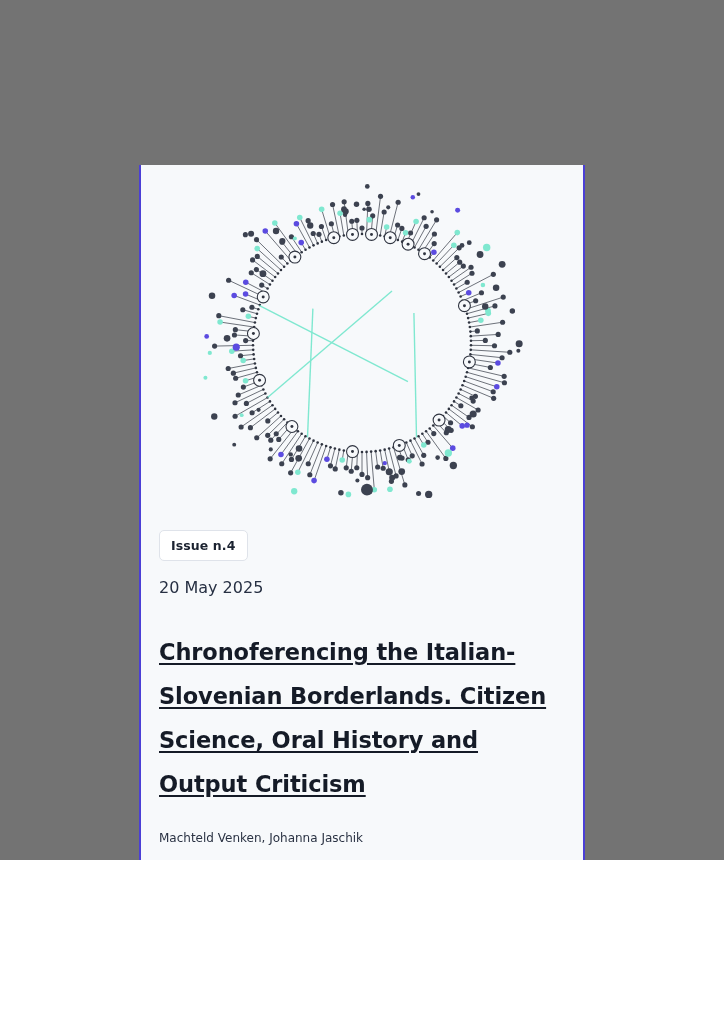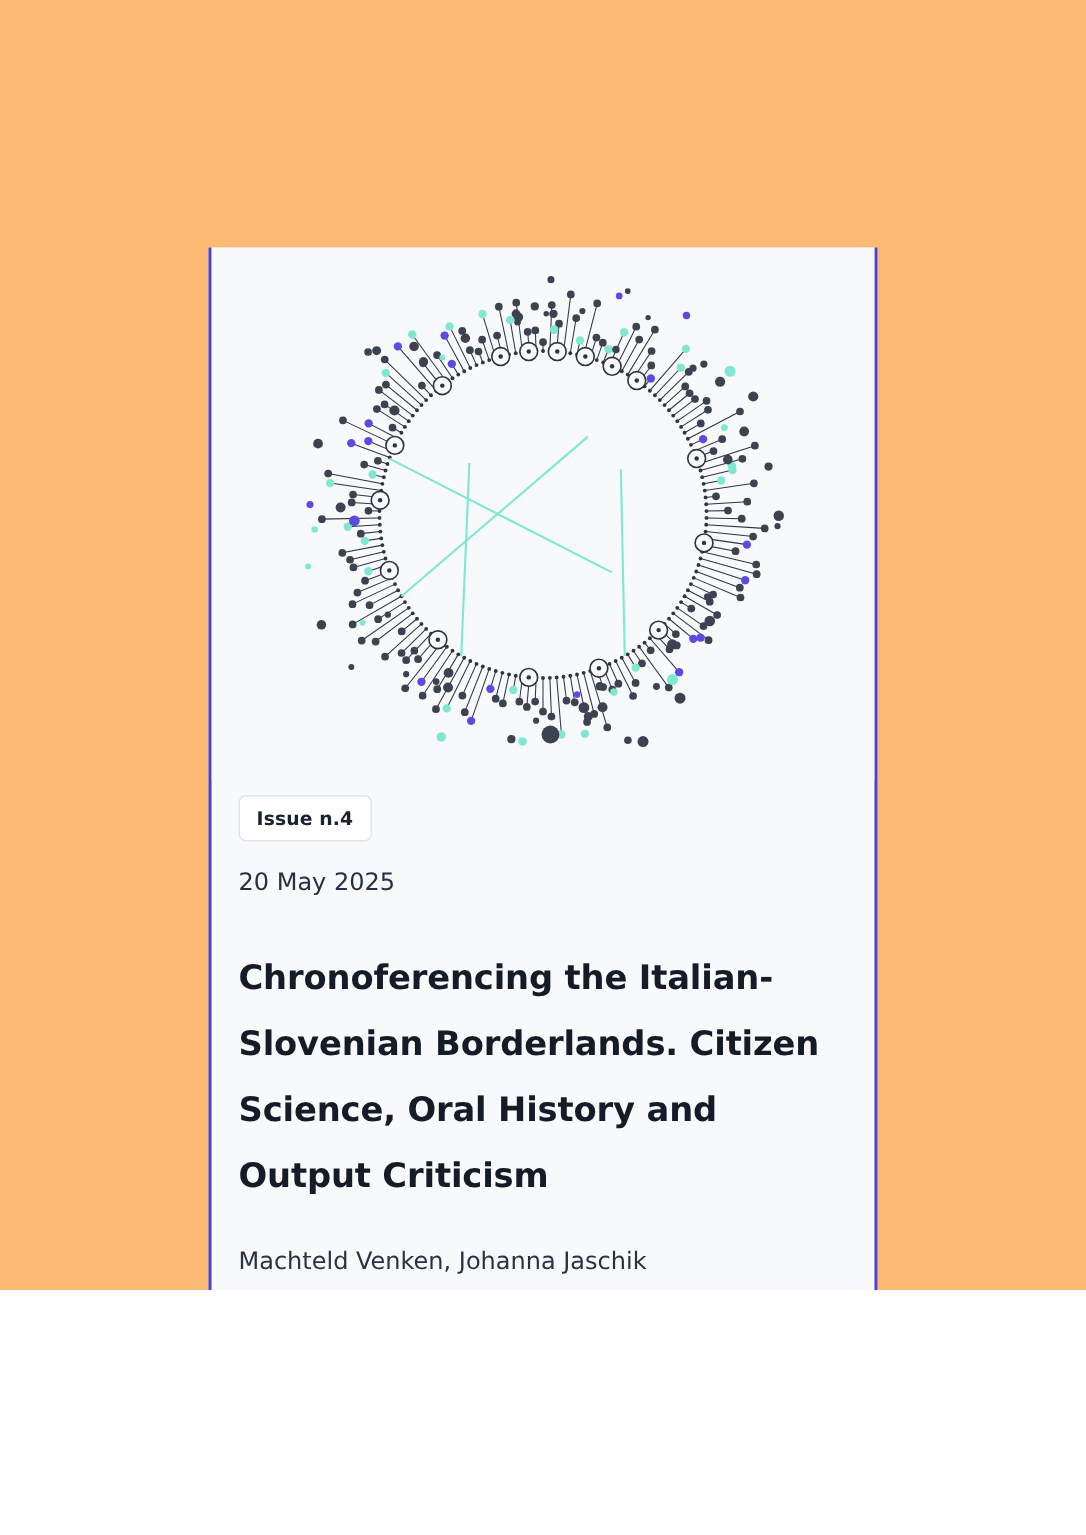--- a/index.html
+++ b/index.html
@@ -7,21 +7,21 @@
     padding: 0;
     background: #ffffff;
     width: 724px;
     height: 1023px;
     font-family: "DejaVu Sans", sans-serif;
   }
   #page {
     position: relative;
     width: 724px;
     height: 860px;
-    background: #fdba74;
+    background: #737373;
     overflow: hidden;
   }
   .card {
     position: absolute;
     left: 139px;
     top: 165px;
     width: 446px;
     height: 695px;
     background: #f7f9fb;
     border-left: 2px solid #4b3fd6;
@@ -61,28 +61,29 @@
     font-size: 16px;
     color: #273043;
     font-weight: normal;
   }
   .title {
     margin-top: 34px;
     font-size: 22.5px;
     line-height: 1.95;
     font-weight: bold;
     color: #151b27;
+    text-decoration: underline;
     text-underline-offset: 3px;
     letter-spacing: -0.1px;
     max-width: 395px;
     cursor: pointer;
   }
   .authors {
     margin-top: 24px;
-    font-size: 16px;
+    font-size: 12px;
     color: #2a3243;
   }
 </style>
 </head>
 <body>
 
 <div id="page">
 
   <div class="card">
 

